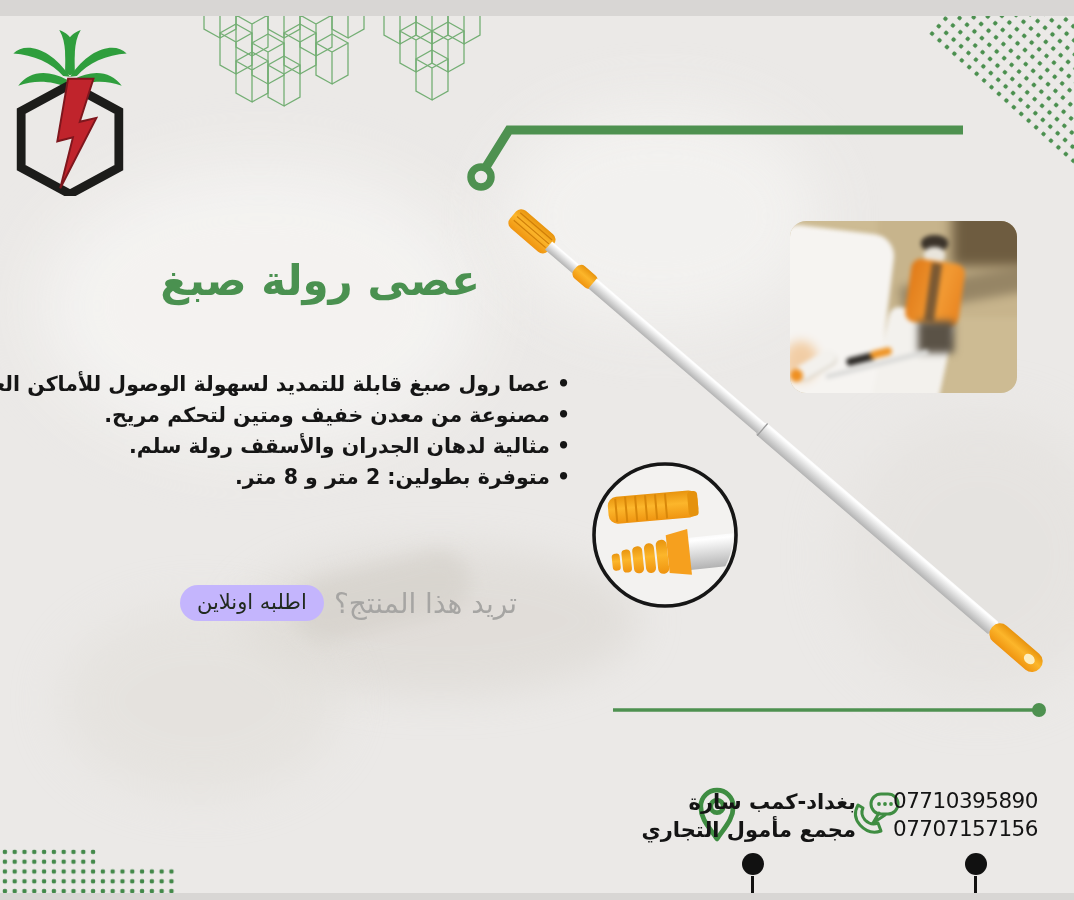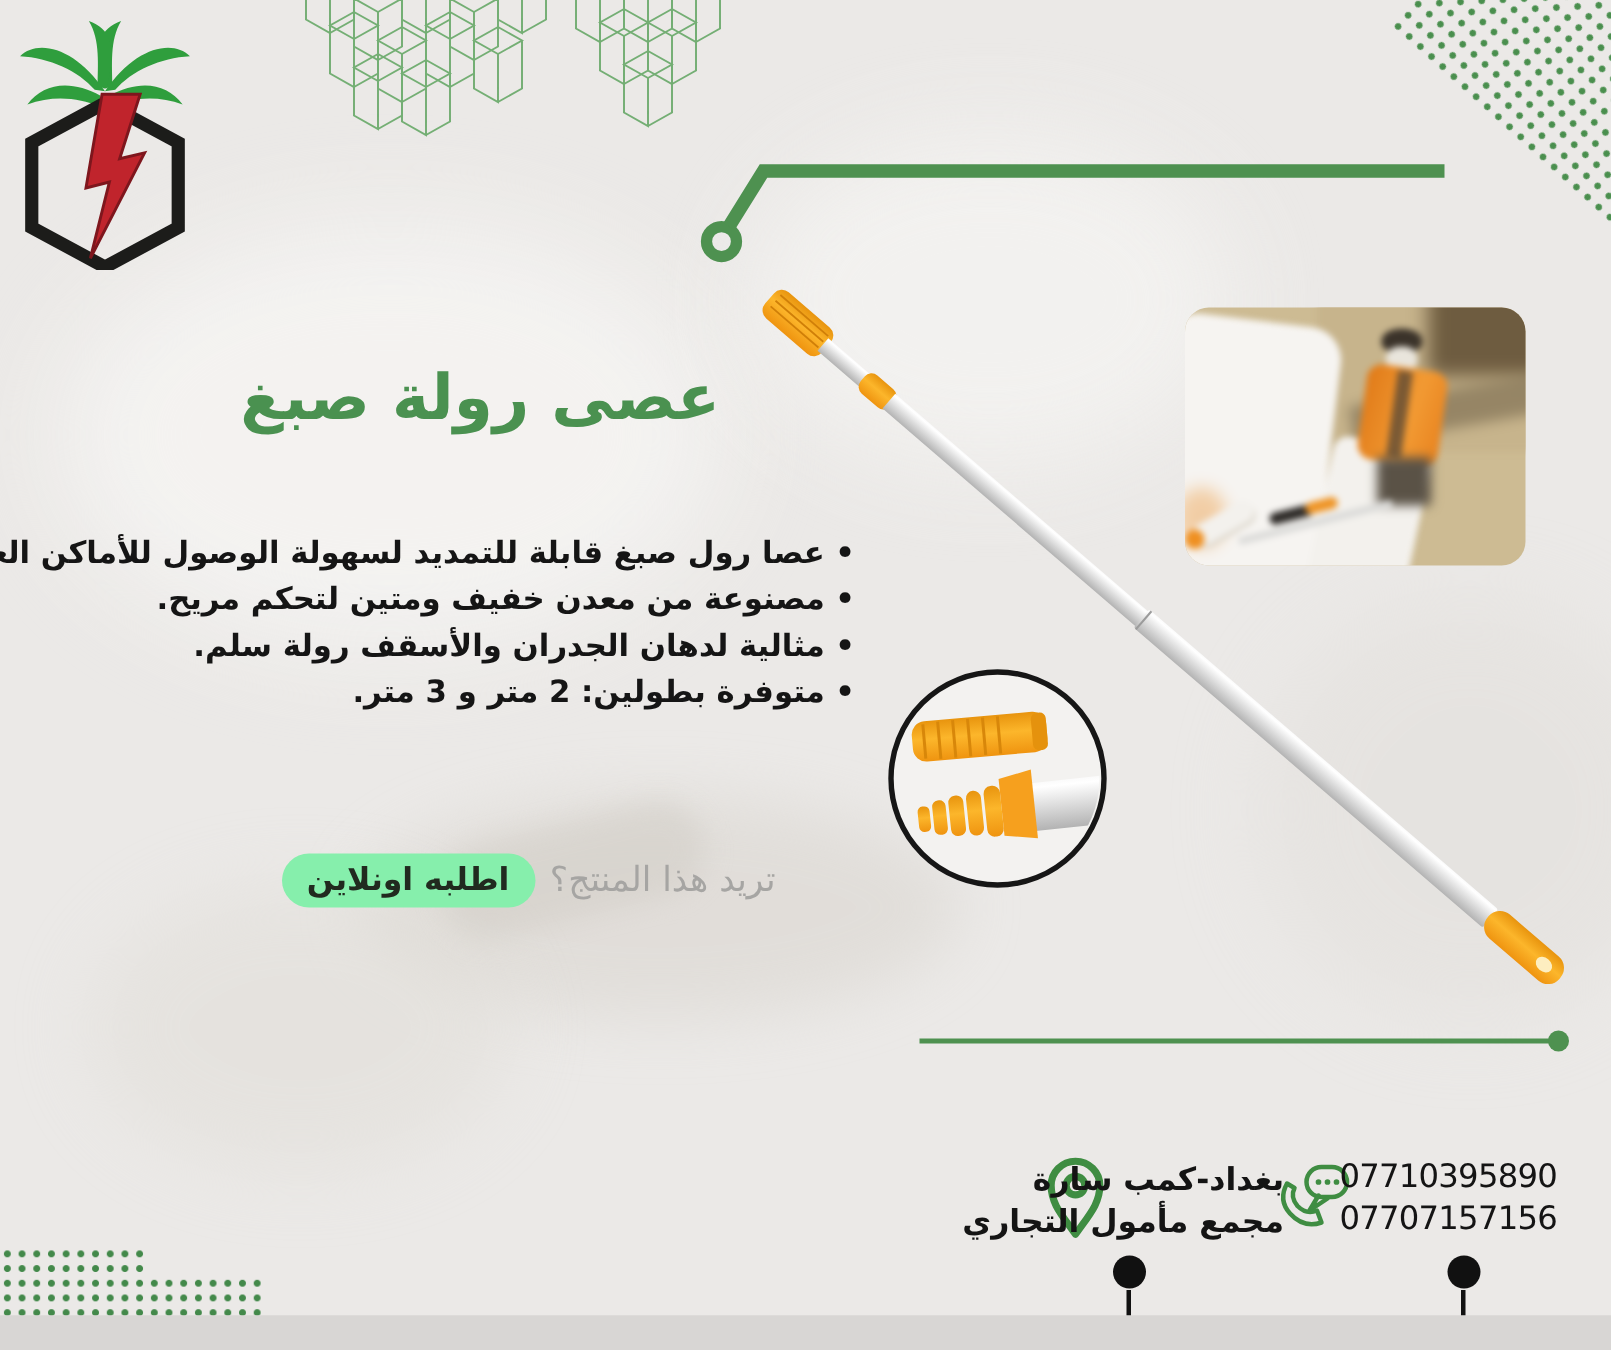--- a/index.html
+++ b/index.html
@@ -1,17 +1,17 @@
 <!DOCTYPE html>
 <html lang="ar"><head>
 <meta charset="utf-8">
 <style>
   html,body{margin:0;padding:0;background:#d8d6d4;}
   .canvas{
-    position:relative; width:1074px; height:877px; margin:0 auto;
+    position:relative; width:1074px; height:877px; margin:16px auto;
     background:#ebe9e7; overflow:hidden;
     font-family:"DejaVu Sans", sans-serif;
   }
   .abs{position:absolute;}
   
   .blob{position:absolute; border-radius:50%; pointer-events:none;}
   .b1{left:40px; top:150px; width:440px; height:280px; background:#f5f4f2; filter:blur(34px); opacity:.9;}
   .b2{left:240px; top:530px; width:400px; height:150px; background:#d9d5cf; filter:blur(20px); opacity:.55;}
   .b3{left:60px;  top:590px; width:280px; height:190px; background:#e0ddd7; filter:blur(24px); opacity:.5;}
   .b4{left:500px; top:90px;  width:320px; height:220px; background:#f4f3f1; filter:blur(30px); opacity:.85;}
@@ -38,25 +38,25 @@
     font-size:42px; font-weight:bold; color:#4a9150;
   }
   .bullets{
     right:504px; top:353px; direction:rtl; text-align:right;
     color:#151515; font-size:20.5px; font-weight:bold; line-height:31px; width:585px;
   }
   .bullet-line{white-space:nowrap;}
   .bullet-line .mk{margin-left:7px;}
 
   .cta{ right:557px; top:569px; direction:rtl; display:flex; align-items:center; gap:10px;}
-  .cta-q{ color:#a6a5a3; font-size:23px; white-space:nowrap;}
+  .cta-q{ color:#a6a5a3; font-size:28px; white-space:nowrap;}
   .cta-btn{
-    background:#86efac; color:#212a1f; border:none; cursor:pointer;
+    background:#c4b5fd; color:#212a1f; border:none; cursor:pointer;
     font-family:"DejaVu Sans",sans-serif;
-    font-size:21px; font-weight:bold; padding:5px 17px 7px; border-radius:20px; white-space:nowrap;
+    font-size:21px; font-weight:normal; padding:5px 17px 7px; border-radius:20px; white-space:nowrap;
   }
 
   
   .photo{ left:790px; top:205px; width:227px; height:172px; border-radius:16px; overflow:hidden; background:#cdbb93;}
   .photo-in{position:absolute; inset:-8px; filter:blur(2.1px);}
   .ph{position:absolute;}
   .ph-ceil {left:96px; top:-6px; width:180px; height:110px; background:#c7b48c;}
   .ph-dark {left:170px; top:-6px; width:90px; height:60px; background:#6e5c40; filter:blur(6px);}
   .ph-band {left:118px; top:62px; width:140px; height:26px; background:#8a7a5c; transform:rotate(-10deg); filter:blur(4px); opacity:.8;}
   .ph-wall {left:-14px; top:16px; width:118px; height:180px; background:#f6f4f1; transform:rotate(7deg); border-radius:22px;}
@@ -232,21 +232,21 @@
     <div class="bullet-line">
       <span class="mk">•</span><span>عصا رول صبغ قابلة للتمديد لسهولة الوصول للأماكن العالية.</span>
     </div>
     <div class="bullet-line">
       <span class="mk">•</span><span>مصنوعة من معدن خفيف ومتين لتحكم مريح.</span>
     </div>
     <div class="bullet-line">
       <span class="mk">•</span><span>مثالية لدهان الجدران والأسقف رولة سلم.</span>
     </div>
     <div class="bullet-line">
-      <span class="mk">•</span><span>متوفرة بطولين: 2 متر و 3 متر.</span>
+      <span class="mk">•</span><span>متوفرة بطولين: 2 متر و 8 متر.</span>
     </div>
   </div>
 
   <div class="abs cta">
     <span class="cta-q">تريد هذا المنتج؟</span>
     <button class="cta-btn">اطلبه اونلاين</button>
   </div>
 
   <svg class="abs" style="left:850px; top:776px;" width="50" height="47" viewBox="0 0 50 47">
     <g stroke="#3f8d42" stroke-width="3" fill="none" stroke-linecap="round" stroke-linejoin="round">

